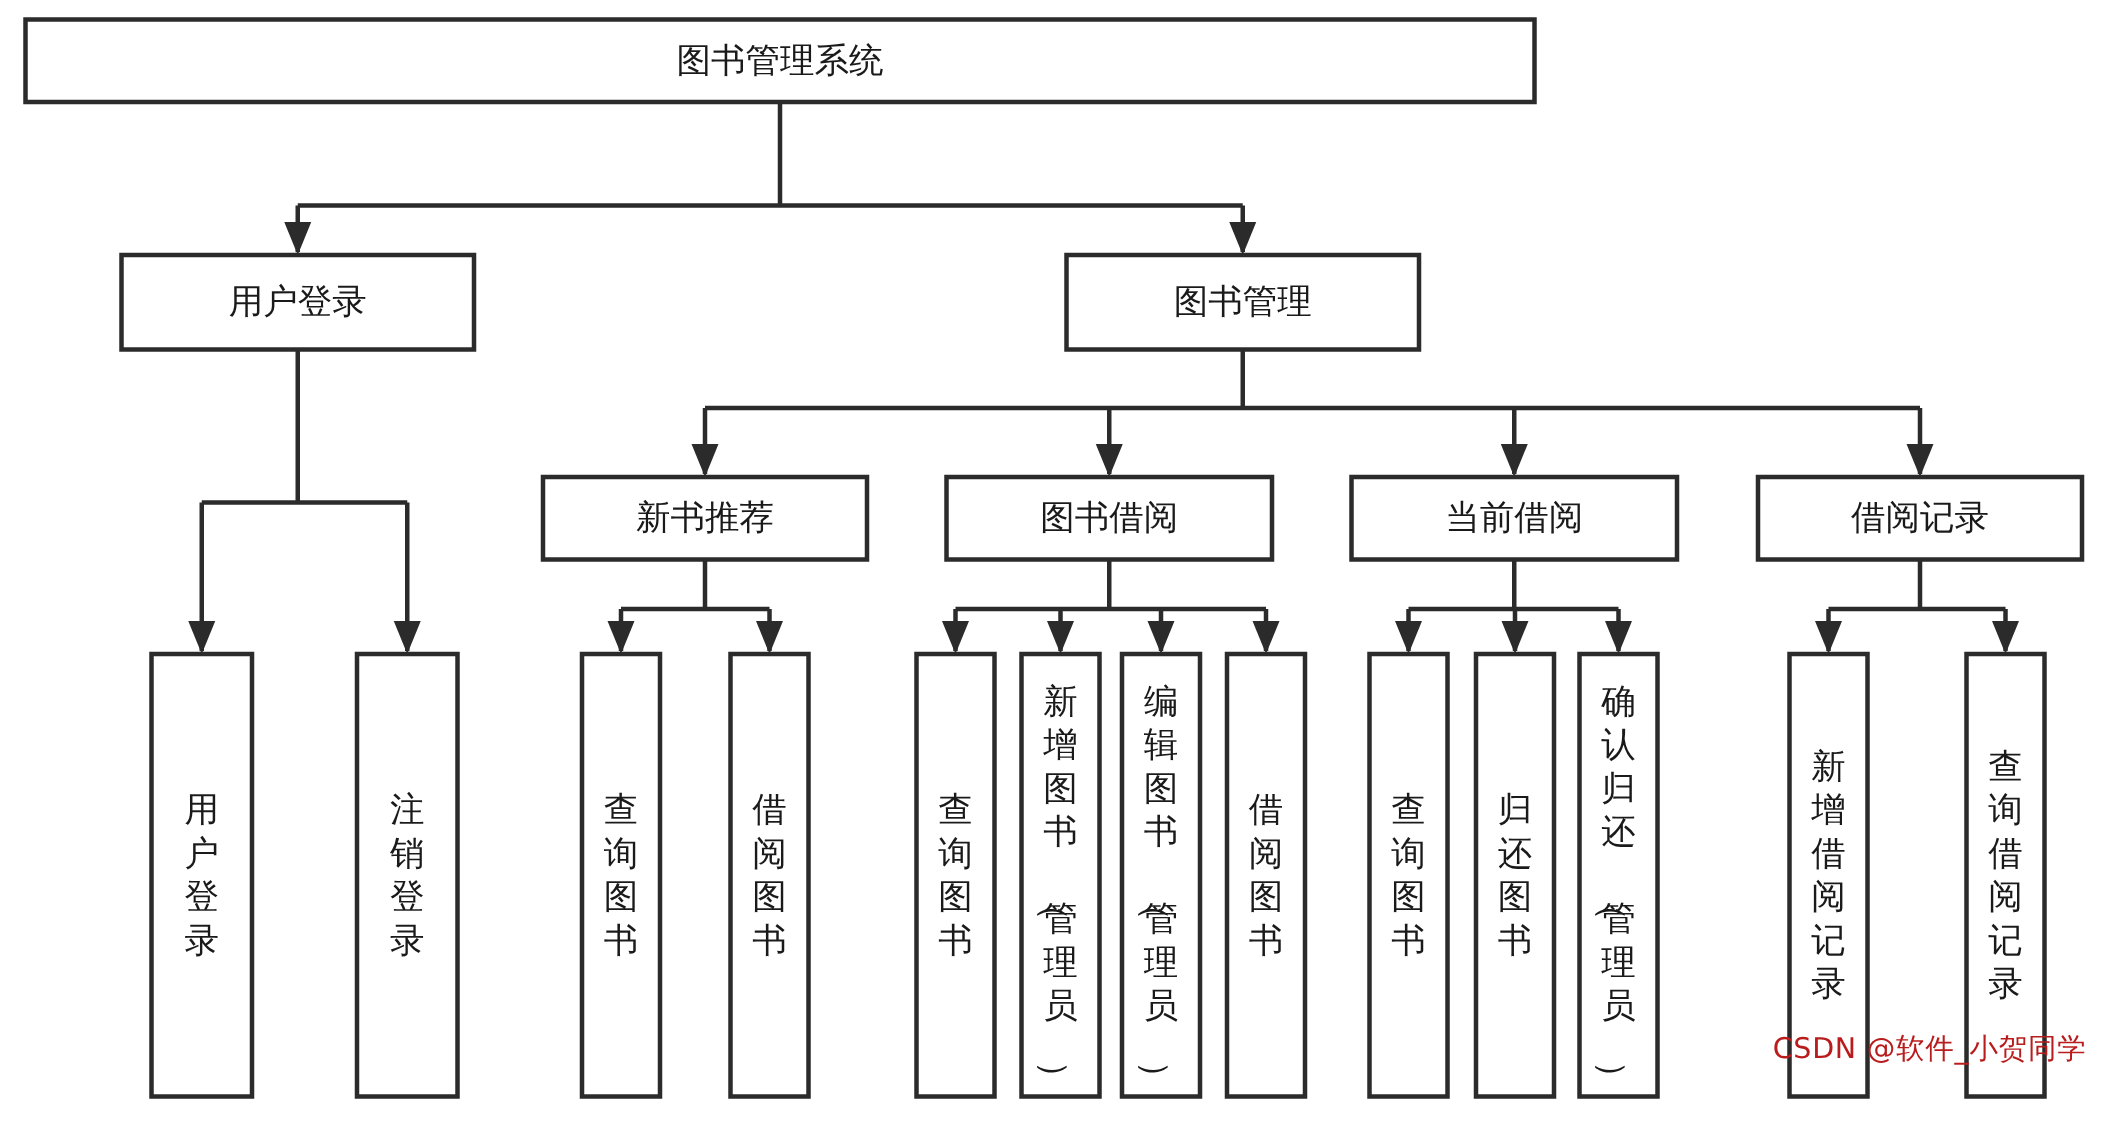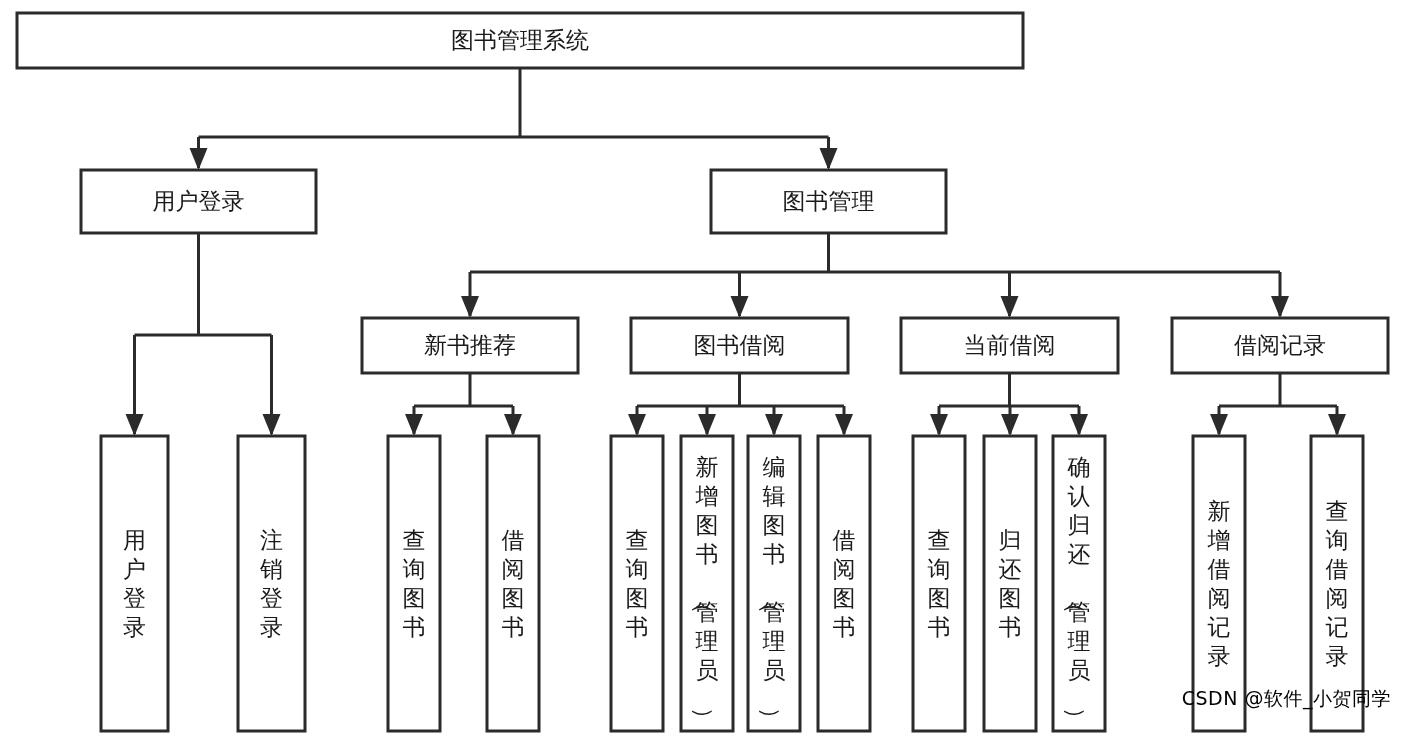--- a/index.html
+++ b/index.html
@@ -48,21 +48,21 @@
     font-size: 23px;
     fill: #1a1a1a;
     text-anchor: middle;
   }
   .watermark {
     position: absolute;
     right: 14px;
     bottom: 6px;
     font-family: "DejaVu Sans", "Liberation Sans", sans-serif;
     font-size: 19px;
-    color: #000000;
+    color: #b91c1c;
     white-space: nowrap;
     letter-spacing: 0.5px;
   }
 </style>
 </head>
 <body>
 
 <div id="diagram-root">
   <svg class="diagram" width="1405" height="747" viewBox="0 0 1405 747">
     <g id="connector-layer">

